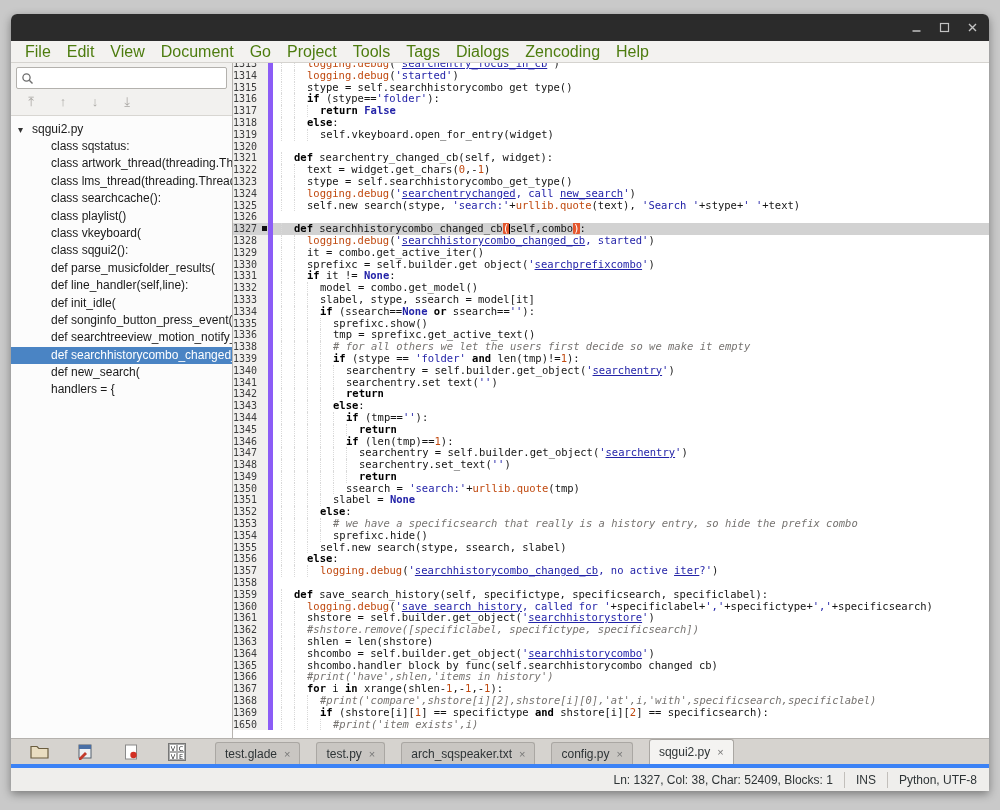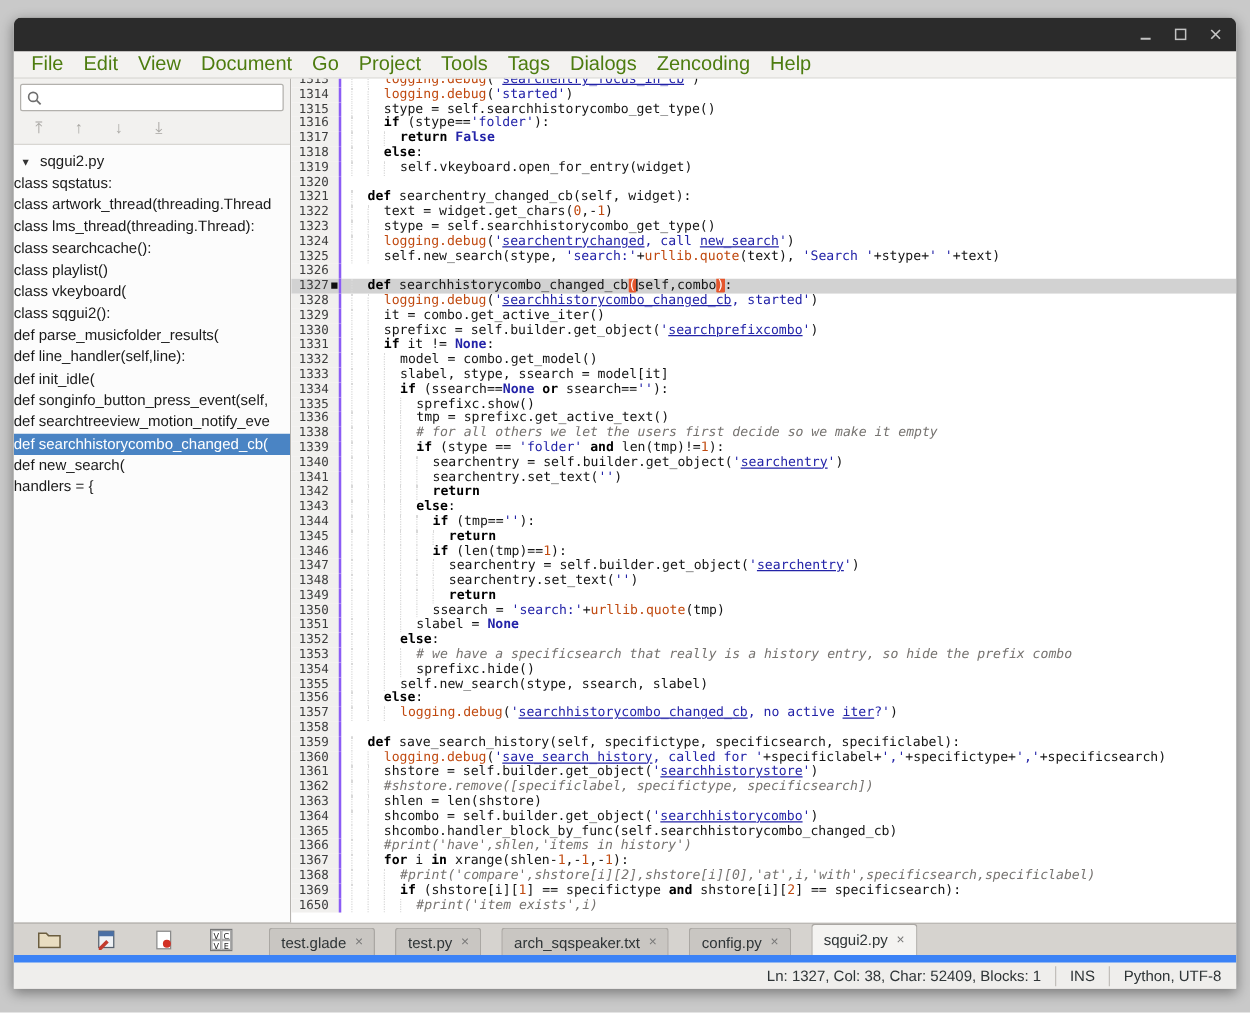--- a/index.html
+++ b/index.html
@@ -20,27 +20,27 @@
   .main{flex:1;display:flex;min-height:0}
   .sidebar{width:222px;flex:0 0 222px;border-right:1px solid #b7b4b0;display:flex;flex-direction:column;background:#f2f1ef}
   .searchrow{padding:4px 5px 2px 5px}
   .searchbox{display:flex;align-items:center;background:#fff;border:1px solid #b3b1ad;border-radius:2px;height:22px;padding:0 4px;gap:4px}
   .searchbox input{border:none;outline:none;flex:1;font-size:12px;background:transparent;min-width:0}
   .navrow{display:flex;gap:12px;padding:3px 10px 5px;border-bottom:1px solid #d8d6d2}
   .navbtn{color:#a9a7a3;font-size:13px;width:20px;text-align:center}
   .tree{background:#fcfcfc;flex:1;overflow:hidden;font-size:12px;color:#1a1a1a;padding-top:4px}
   .troot{height:18px;line-height:18px;padding-left:7px;white-space:nowrap}
   .tri{display:inline-block;width:14px;font-size:10px;color:#333}
-  .titem{height:17.4px;line-height:17.4px;white-space:nowrap;overflow:hidden}
+  .titem{height:17.4px;line-height:17.4px;padding-left:40px;white-space:nowrap;overflow:hidden}
   .titem.sel{background:#4a84c4;color:#ffffff}
   
   .editor{flex:1;position:relative;overflow:hidden;background:#fff;min-width:0}
   .code-lines{position:relative;top:-5px}
   .crow{display:flex;height:11.8px;line-height:11.8px;white-space:pre;font-family:"DejaVu Sans Mono",monospace;font-size:10.5px}
-  .gut{flex:0 0 40px;background:#f1f0ee;border-right:2px solid #8b5cf6;color:#3c3c3c;text-align:right;
+  .gut{flex:0 0 40px;background:#f1f0ee;border-right:5px solid #8b5cf6;color:#3c3c3c;text-align:left;
     padding-right:8px;font-size:10px;position:relative}
   .gmark{position:absolute;right:1px;top:3px;width:5px;height:5px;background:#111}
   .codecell{flex:1;padding-left:8px;background:#fff;overflow:hidden}
   .crow.current .gut,.crow.current .codecell{background:#d2d2d2}
   .indent{display:inline-block;width:13px;height:11.8px;border-left:1px dotted #d9d9d9;vertical-align:top}
   .sg-t{color:#141414}
   .sg-k{color:#000;font-weight:bold}
   .sg-s,.sg-su{color:#2323a8}
   .sg-su{text-decoration:underline;text-underline-offset:1px}
   .sg-v{color:#2323a8;font-weight:bold}
@@ -56,21 +56,21 @@
   .bicons{display:flex;gap:22px;align-items:center;height:100%;padding-right:26px}
   .bicon{width:24px;height:20px;display:flex;align-items:center;justify-content:center}
   .cgrid{display:grid;grid-template-columns:8px 8px;grid-auto-rows:8px;border:1px solid #777;background:#fff}
   .cg{font-size:6.5px;line-height:8px;text-align:center;border:0.5px solid #aaa;color:#222;font-family:"DejaVu Sans",sans-serif}
   .tabs{display:flex;height:100%;align-items:flex-end}
   .tab{display:flex;align-items:center;gap:7px;padding:0 9px;font-size:12px;color:#2e3436;background:#c9c6c2;
     border:1px solid #aaa7a3;border-bottom:none;margin-right:16px;border-radius:3px 3px 0 0;height:22px}
   .tab.active{background:#f4f3f1;height:25px}
   .tclose{color:#777;font-size:11px}
   
-  .statusbar{height:27px;background:#efeeec;border-top:6px solid #3b82f6;display:flex;align-items:center;
+  .statusbar{height:27px;background:#efeeec;border-top:4px solid #3b82f6;display:flex;align-items:center;
     font-size:12px;color:#2e3436;padding:0 12px;flex:0 0 auto}
   .sbspacer{flex:1}
   .sep{width:1px;height:16px;background:#c2bfbb;margin:0 11px}
 </style>
 </head>
 <body>
 
 <div class="window">
 
   <div class="titlebar">

